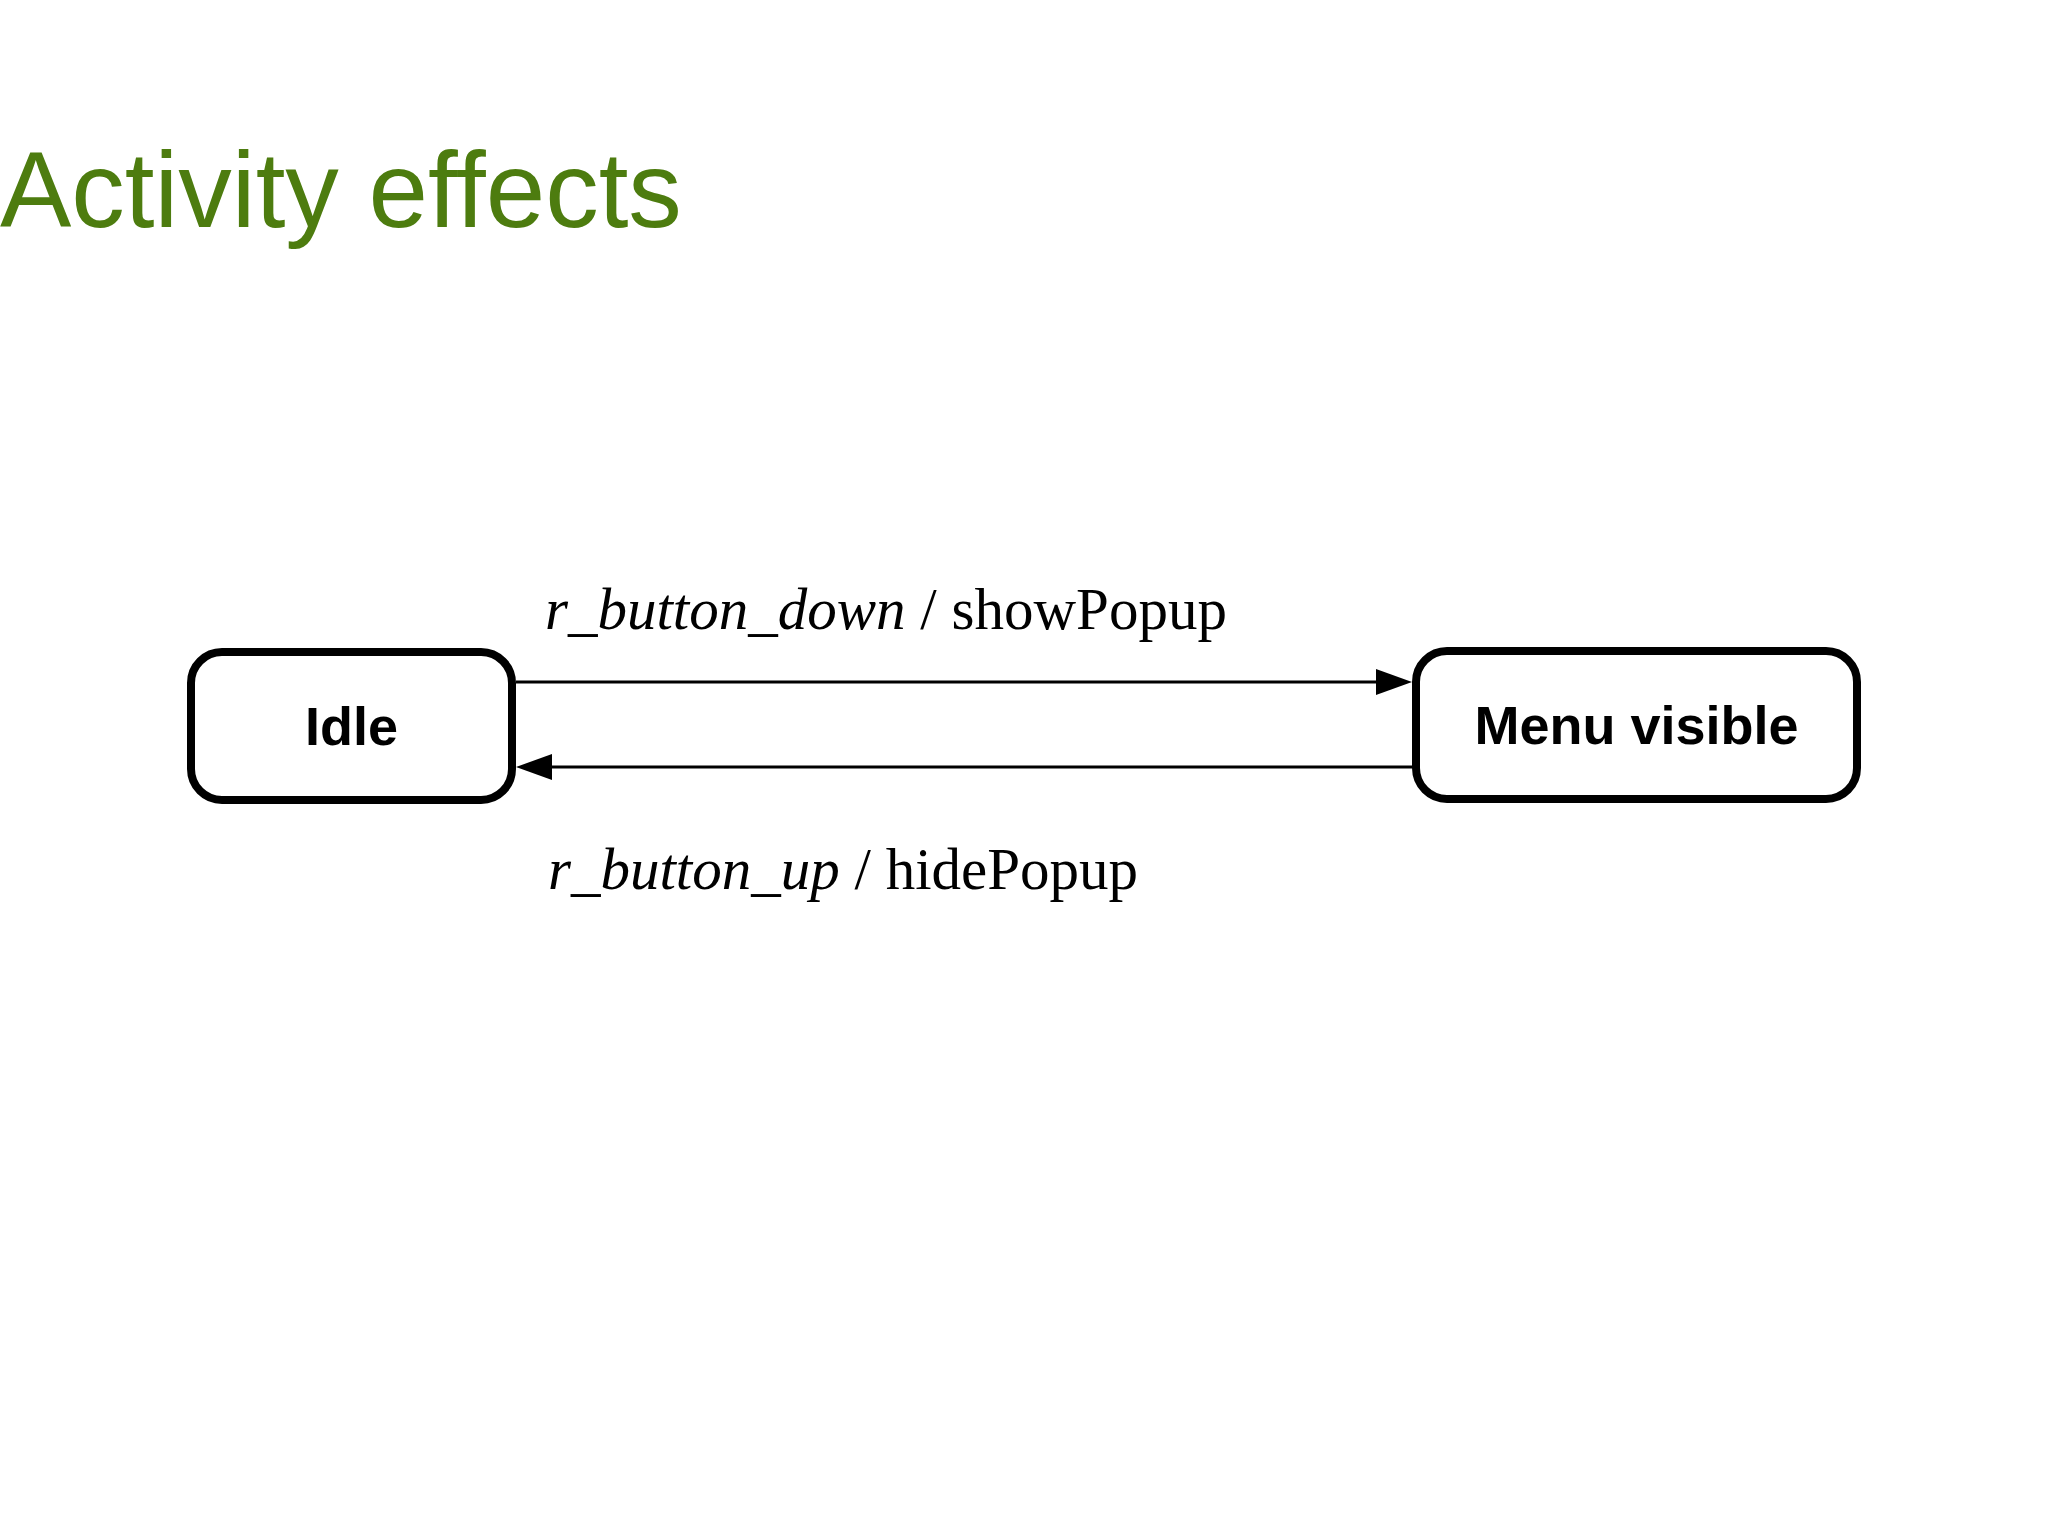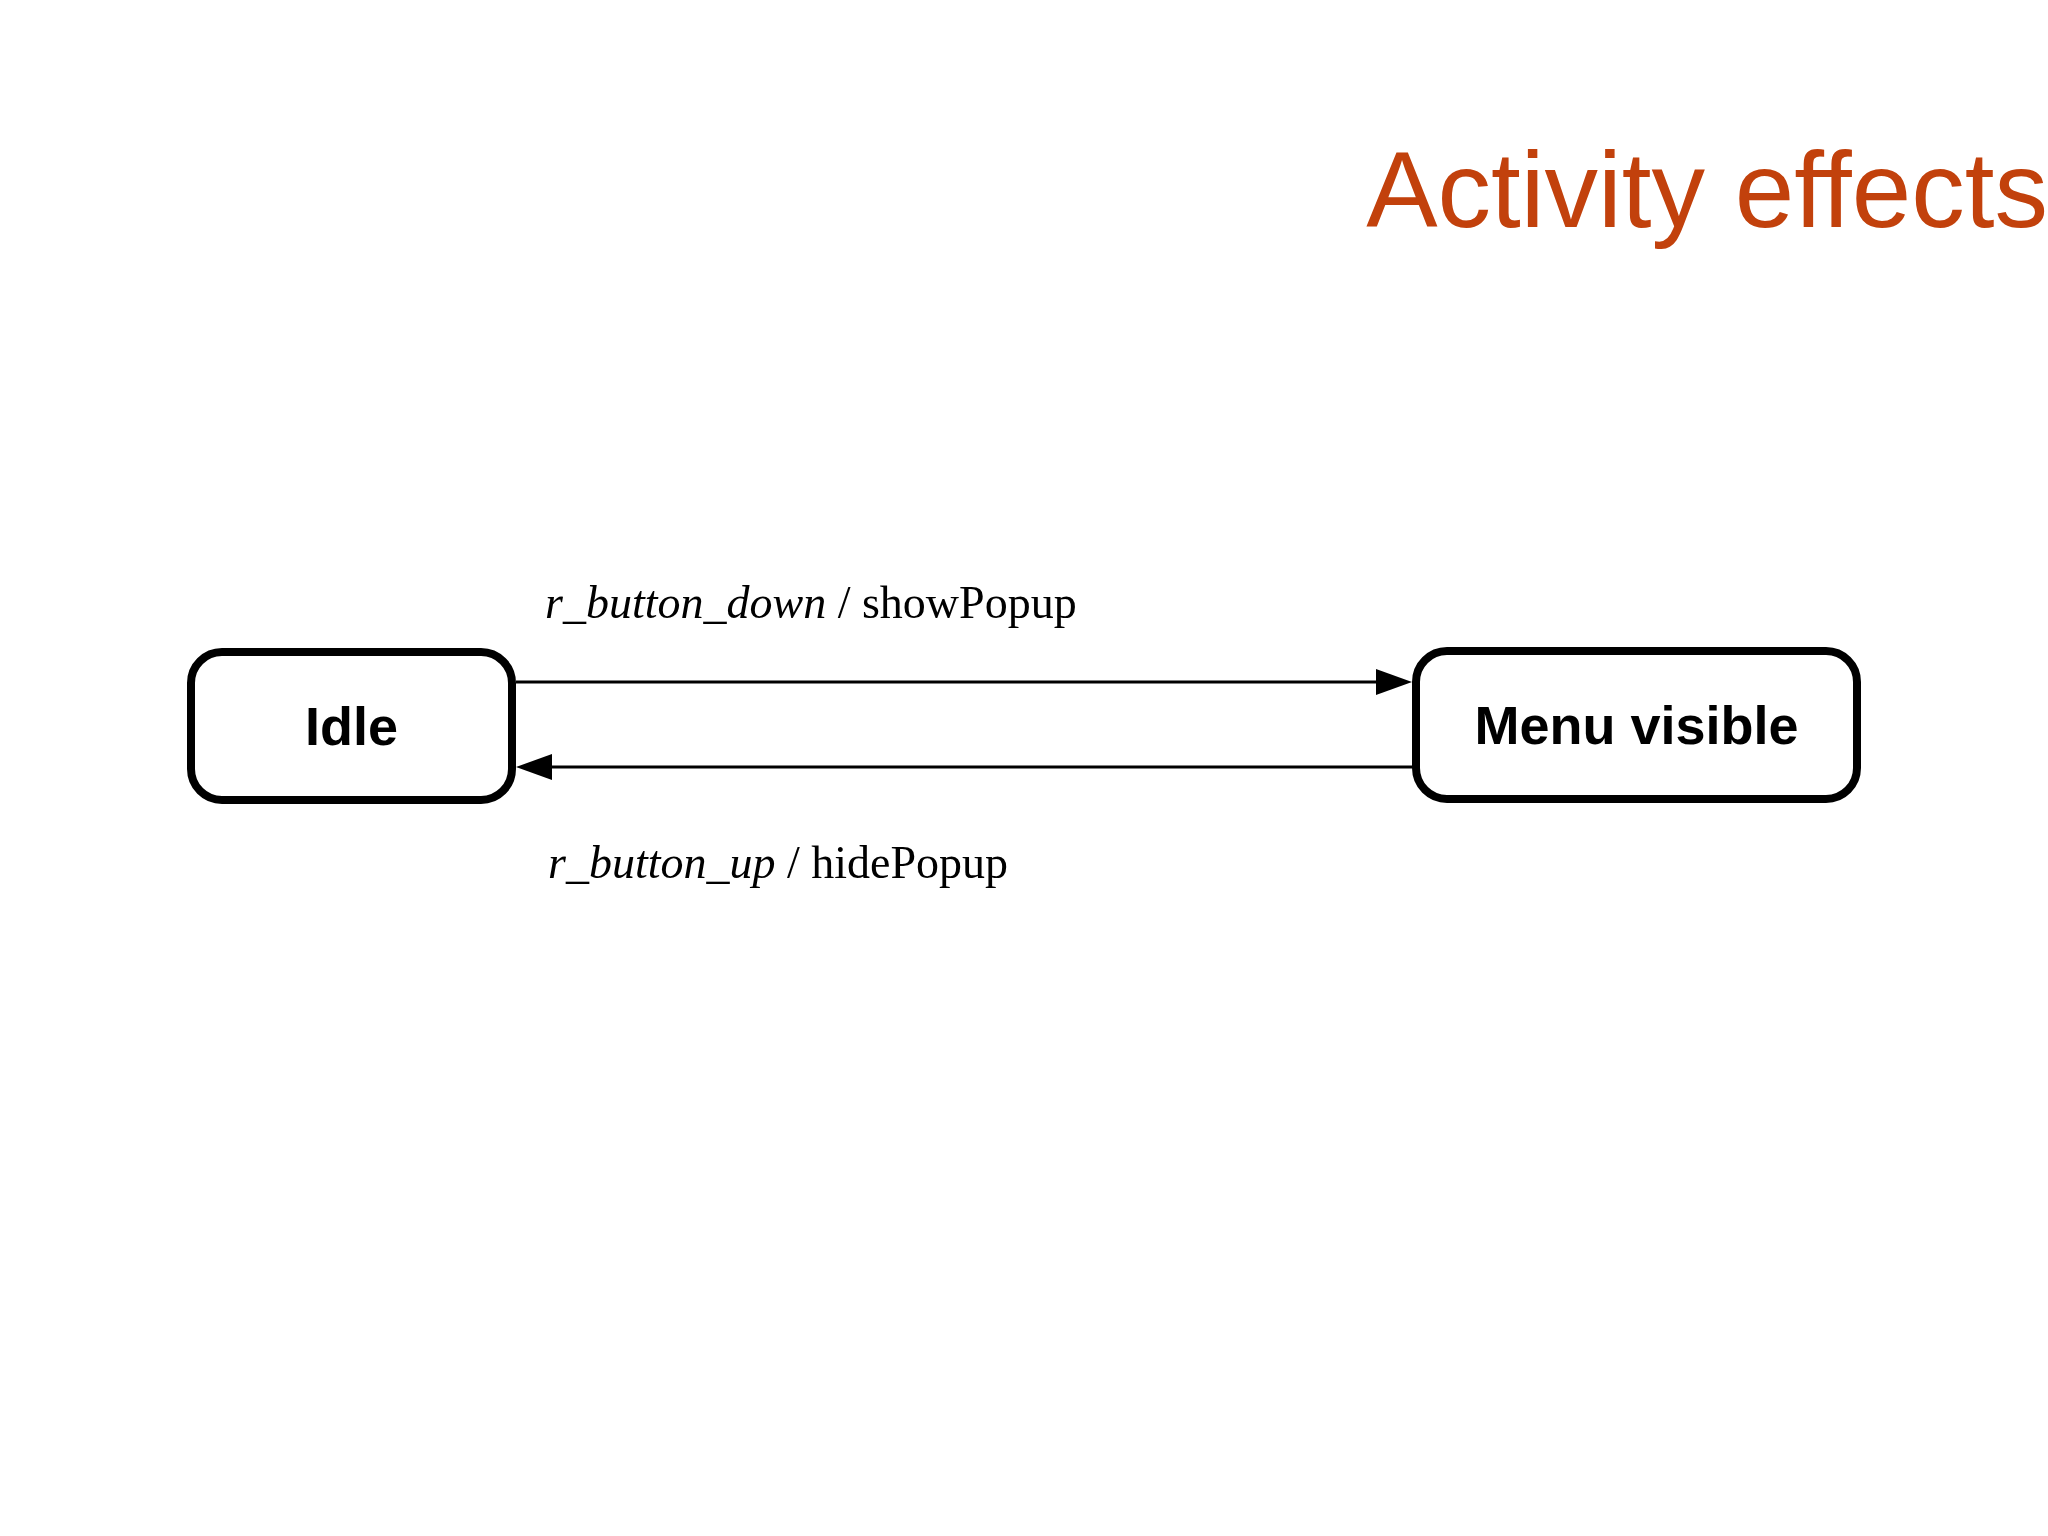--- a/index.html
+++ b/index.html
@@ -13,26 +13,26 @@
     height: 1536px;
     background: #ffffff;
     overflow: hidden;
     font-family: "Liberation Sans", sans-serif;
   }
   .slide-title {
     position: absolute;
     top: 137px;
     left: 0;
     width: 100%;
-    text-align: right;
+    text-align: left;
     font-family: "Liberation Sans", sans-serif;
     font-size: 107px;
     font-weight: 400;
     line-height: 1;
-    color: #c2410c;
+    color: #4d7c0f;
     white-space: nowrap;
   }
   .arrow-layer {
     position: absolute;
     top: 0;
     left: 0;
     width: 2048px;
     height: 1536px;
     pointer-events: none;
   }
@@ -62,21 +62,21 @@
     font-family: "Liberation Sans", sans-serif;
     font-weight: 700;
     font-size: 54px;
     line-height: 1;
     color: #000000;
     white-space: nowrap;
   }
   .transition-label {
     position: absolute;
     font-family: "Liberation Serif", serif;
-    font-size: 46px;
+    font-size: 59px;
     line-height: 1;
     color: #000000;
     white-space: nowrap;
     text-align: right;
   }
   .transition-label.down-label {
     left: 545px;
     top: 580px;
   }
   .transition-label.up-label {

